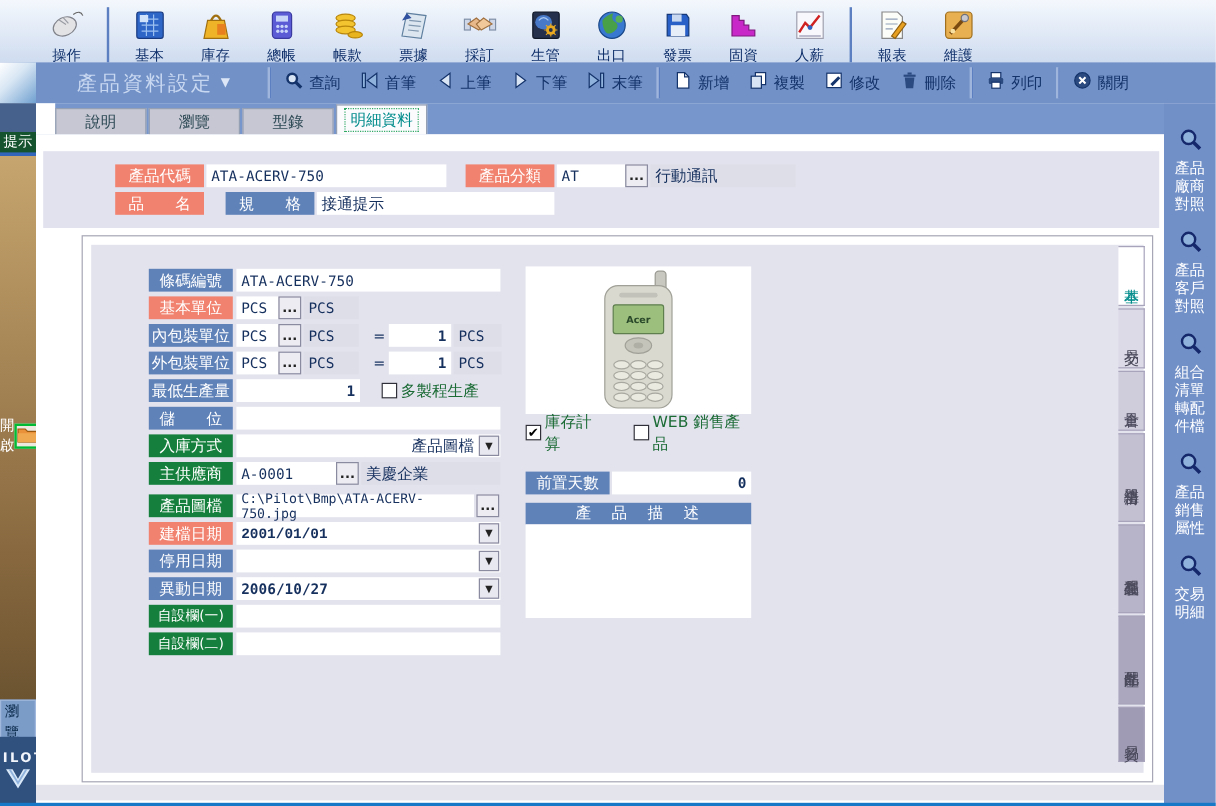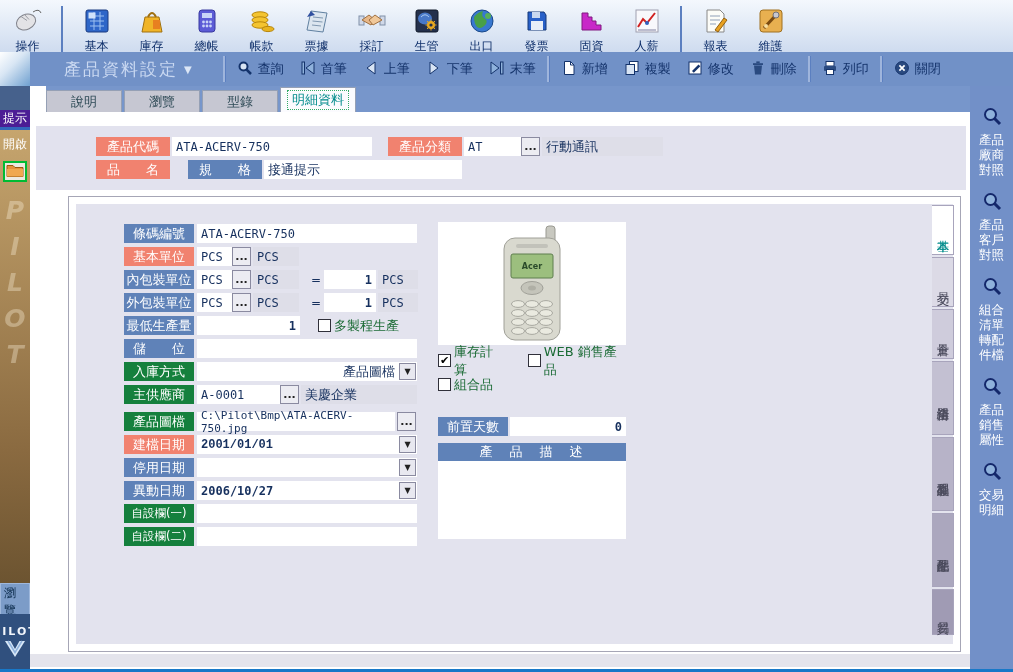--- a/index.html
+++ b/index.html
@@ -2,21 +2,21 @@
 <html><head>
 <meta charset="utf-8">
 <style>
   * { box-sizing: border-box; margin:0; padding:0; }
   html,body { width:1013px; height:672px; }
   body { position:relative; overflow:hidden; background:#fff;
          font-family:"DejaVu Sans", sans-serif; }
 
   
   .toolbar { position:absolute; left:0; top:0; width:1013px; height:57px;
-    background:linear-gradient(#F4F8FD,#CBD9EE); display:flex; align-items:center; }
+    background:linear-gradient(#F4F8FD,#CBD9EE); display:flex; align-items:center;padding-left:28px; }
   .tb-item { width:55px; height:48px; display:flex; flex-direction:column;
     align-items:center; justify-content:flex-end; gap:0; cursor:default; }
   .tb-item .lab { font-size:12px; color:#10306B; line-height:14px; }
   .tb-sep { width:2px; height:46px; background:#5B7FC0; margin:0 6px; }
 
   
   .titlebar { position:absolute; left:0; top:52px; width:1013px; height:34px;
     background:#7191C7; display:flex; align-items:center; }
   .corner { position:absolute; left:0; top:0; width:30px; height:34px;
     background:linear-gradient(135deg,#FFFFFF 0%,#D8E6F4 40%,#6FA0D0 100%); }
@@ -33,24 +33,24 @@
   .tabcap { width:16px; height:26px; background:#fff; }
   .tab { width:76px; height:22px; margin-right:2px; background:#C6C7D2;
     border:1px solid #95A0B5; border-bottom:none; display:flex; align-items:center;
     justify-content:center; font-size:13px; color:#2F4B57; cursor:pointer; }
   .tab.active { height:25px; background:#FBFBFE; color:#008B8B; }
   .tab.active .tin { border:1px dotted #3A6; padding:0 4px; }
 
   
   .lsb { position:absolute; left:0; top:86px; width:30px; height:586px; display:flex; flex-direction:column; }
   .lsb-gap { height:24px; background:#46618C; }
-  .lsb-hint { height:20px; background:#4c1d95; color:#fff; font-size:12px;
+  .lsb-hint { height:20px; background:#14532d; color:#fff; font-size:12px;
     display:flex; align-items:center; justify-content:center; border-bottom:3px solid #3366BB; }
   .lsb-tan { flex:1; background:linear-gradient(#C6A56E,#8A6A40 70%,#6B5330);
-    display:flex; flex-direction:column; align-items:center; }
+    display:flex; flex-direction:row; align-items:center; }
   .lsb-open { margin-top:6px; color:#fff; font-size:12px; }
   .lsb-folder { margin-top:8px; width:24px; height:21px; border:2px solid #00BB33;
     background:#EDE9E0; display:flex; align-items:center; justify-content:center; cursor:pointer; }
   .watermark { margin-top:14px; writing-mode:vertical-rl; text-orientation:upright;
     font-size:25px; font-weight:bold; font-style:italic; letter-spacing:7px;
     color:rgba(255,246,225,0.34); }
   .lsb-browse { height:25px; background:#2F4F80; display:flex; align-items:center; justify-content:center; }
   .lsb-browse .chip { background:#7C9CC8; color:#0A2A4A; font-size:12px; padding:1px 3px; border:1px solid #9FB8DC; cursor:pointer;}
   .lsb-logo { height:58px; background:#30507E; display:flex; flex-direction:column;
     align-items:center; justify-content:center; gap:2px; }
@@ -597,24 +597,20 @@
         </div>
         <div class="cbrow">
           <div class="cb">
               <span>✔</span>
             </div>
           <span class="cb-lab">庫存計算</span>
           <div style="width:24px;flex:none"></div>
           <div class="cb"></div>
           <span class="cb-lab">WEB 銷售產品</span>
         </div>
-        <div class="cbrow">
-          <div class="cb"></div>
-          <span class="cb-lab">組合品</span>
-        </div>
         <div class="row" style="margin-top:24px">
           <div class="lbl bluelb w70">前置天數</div>
           <div class="gap2"></div>
           <div class="inp bold" style="width:116px;justify-content:flex-end">0</div>
         </div>
         <div class="desc-hdr">產　品　描　述</div>
         <div class="desc-body"></div>
       </div>
 
     </div>

